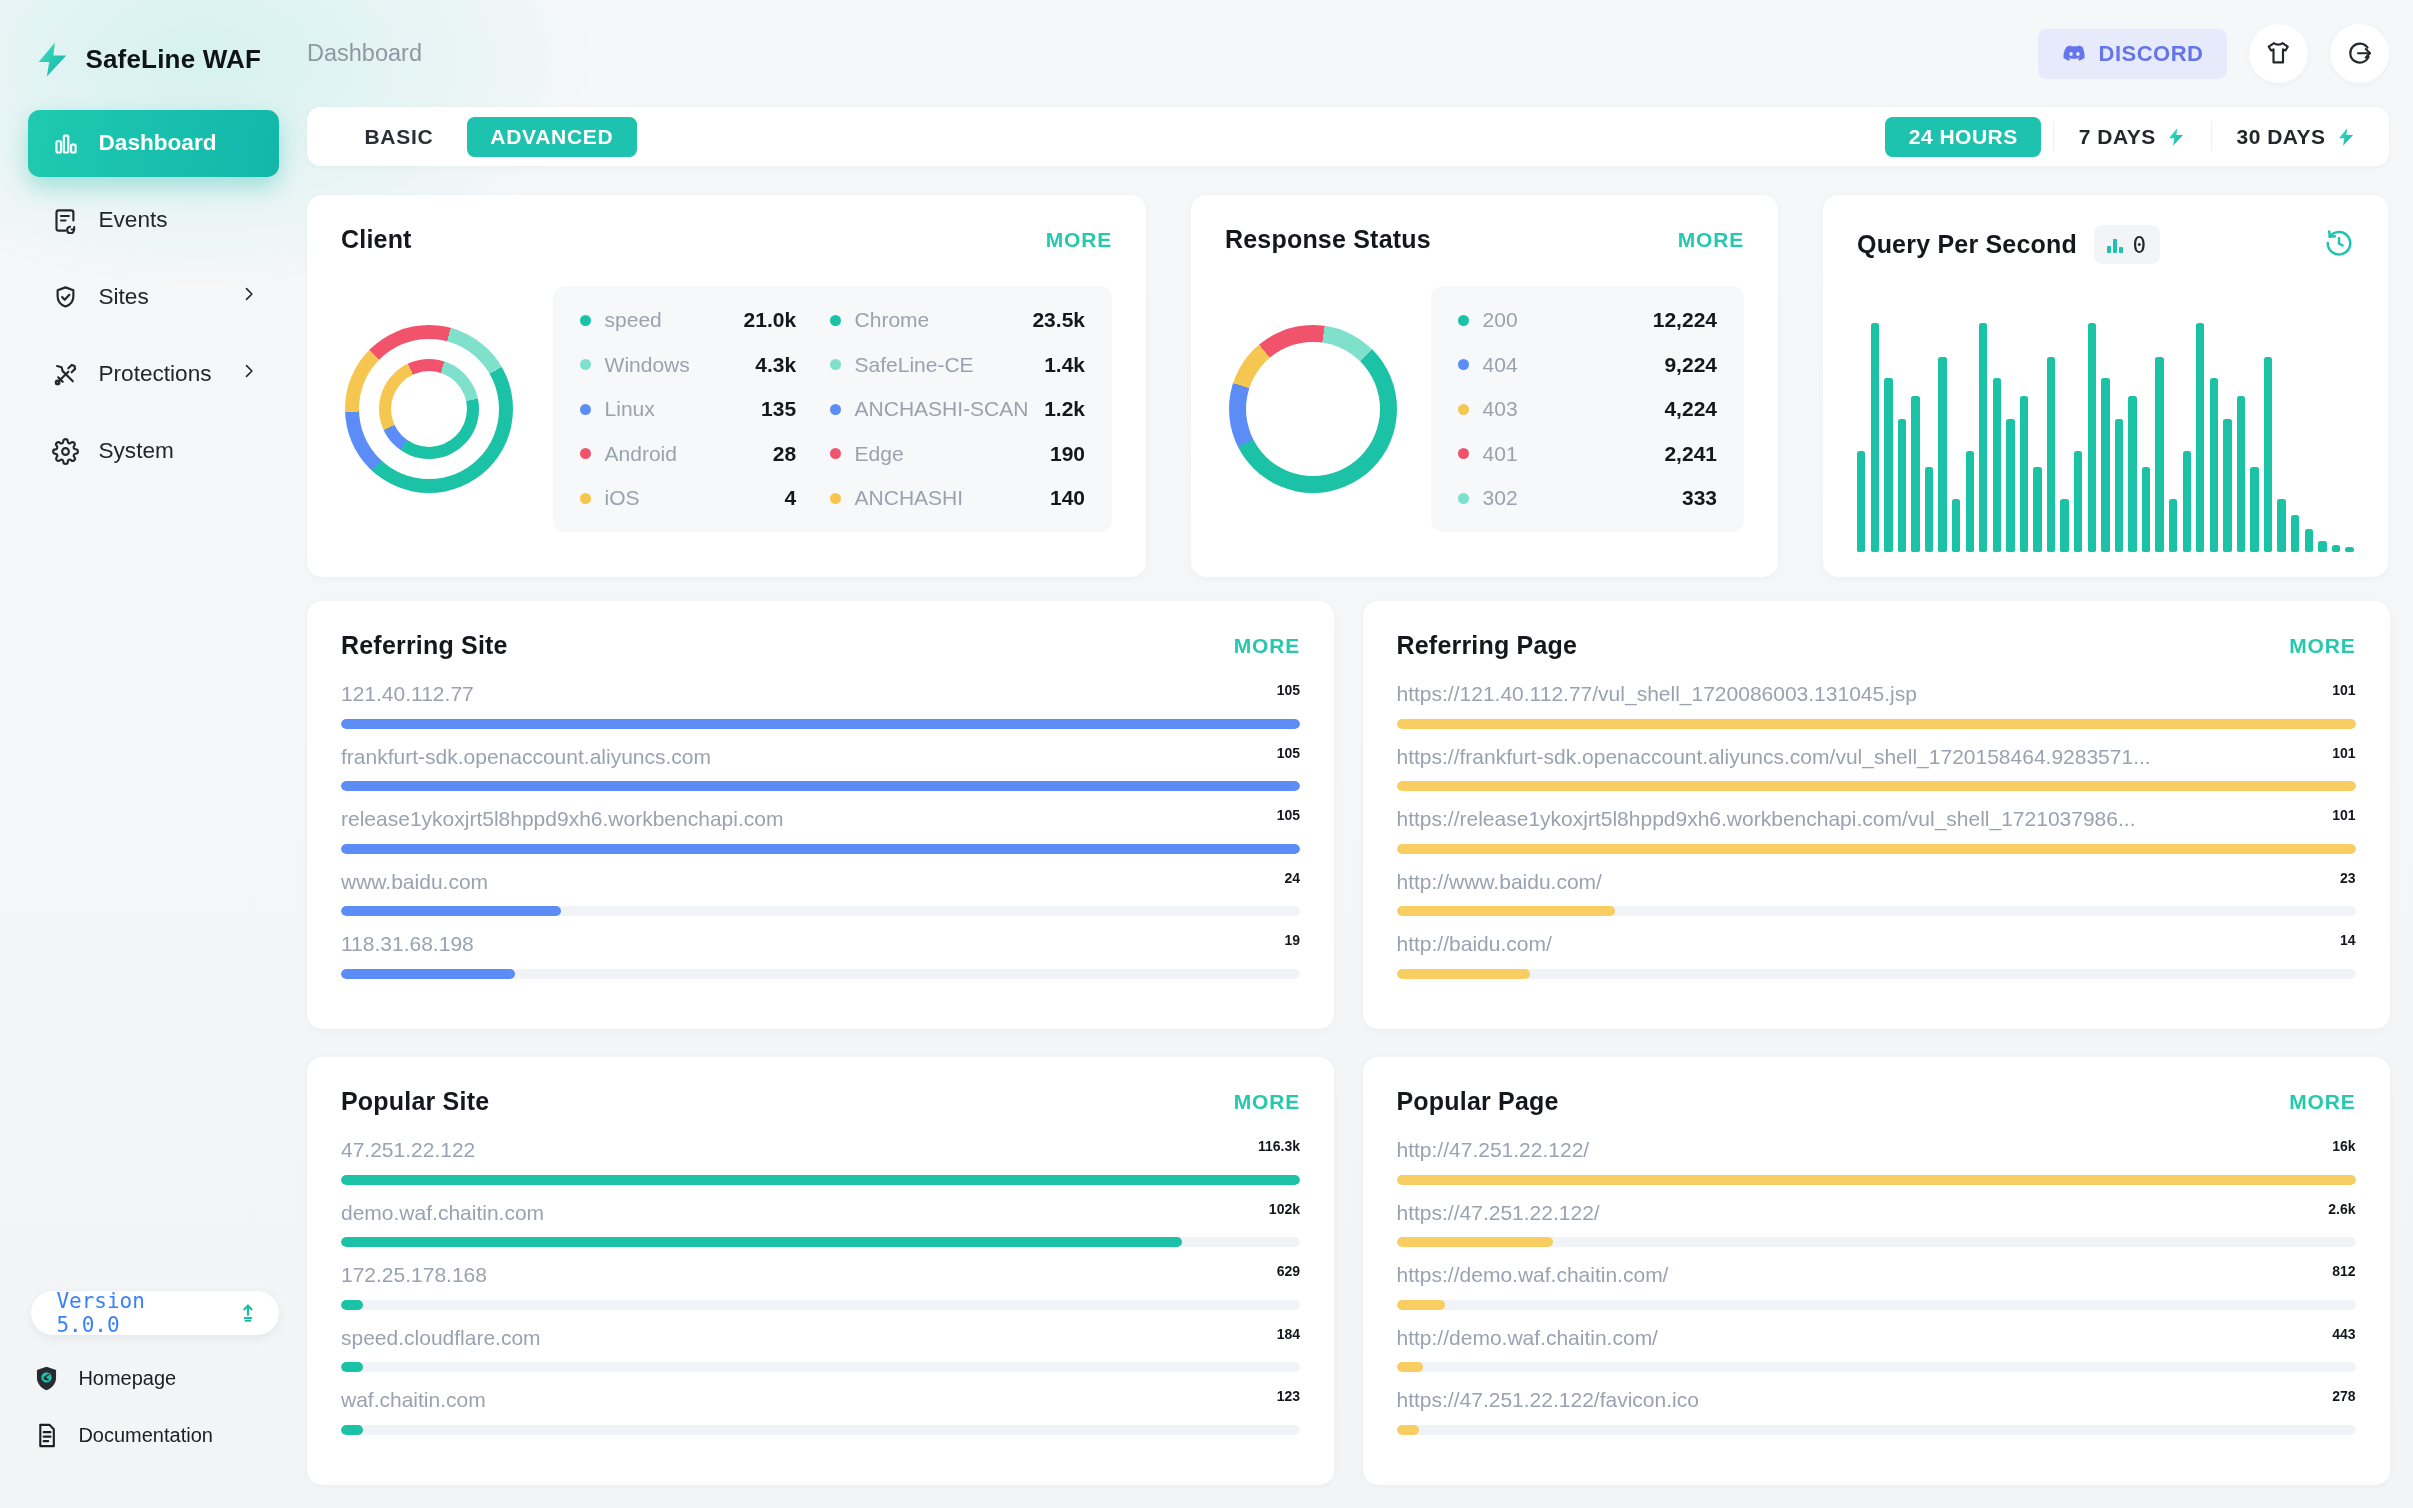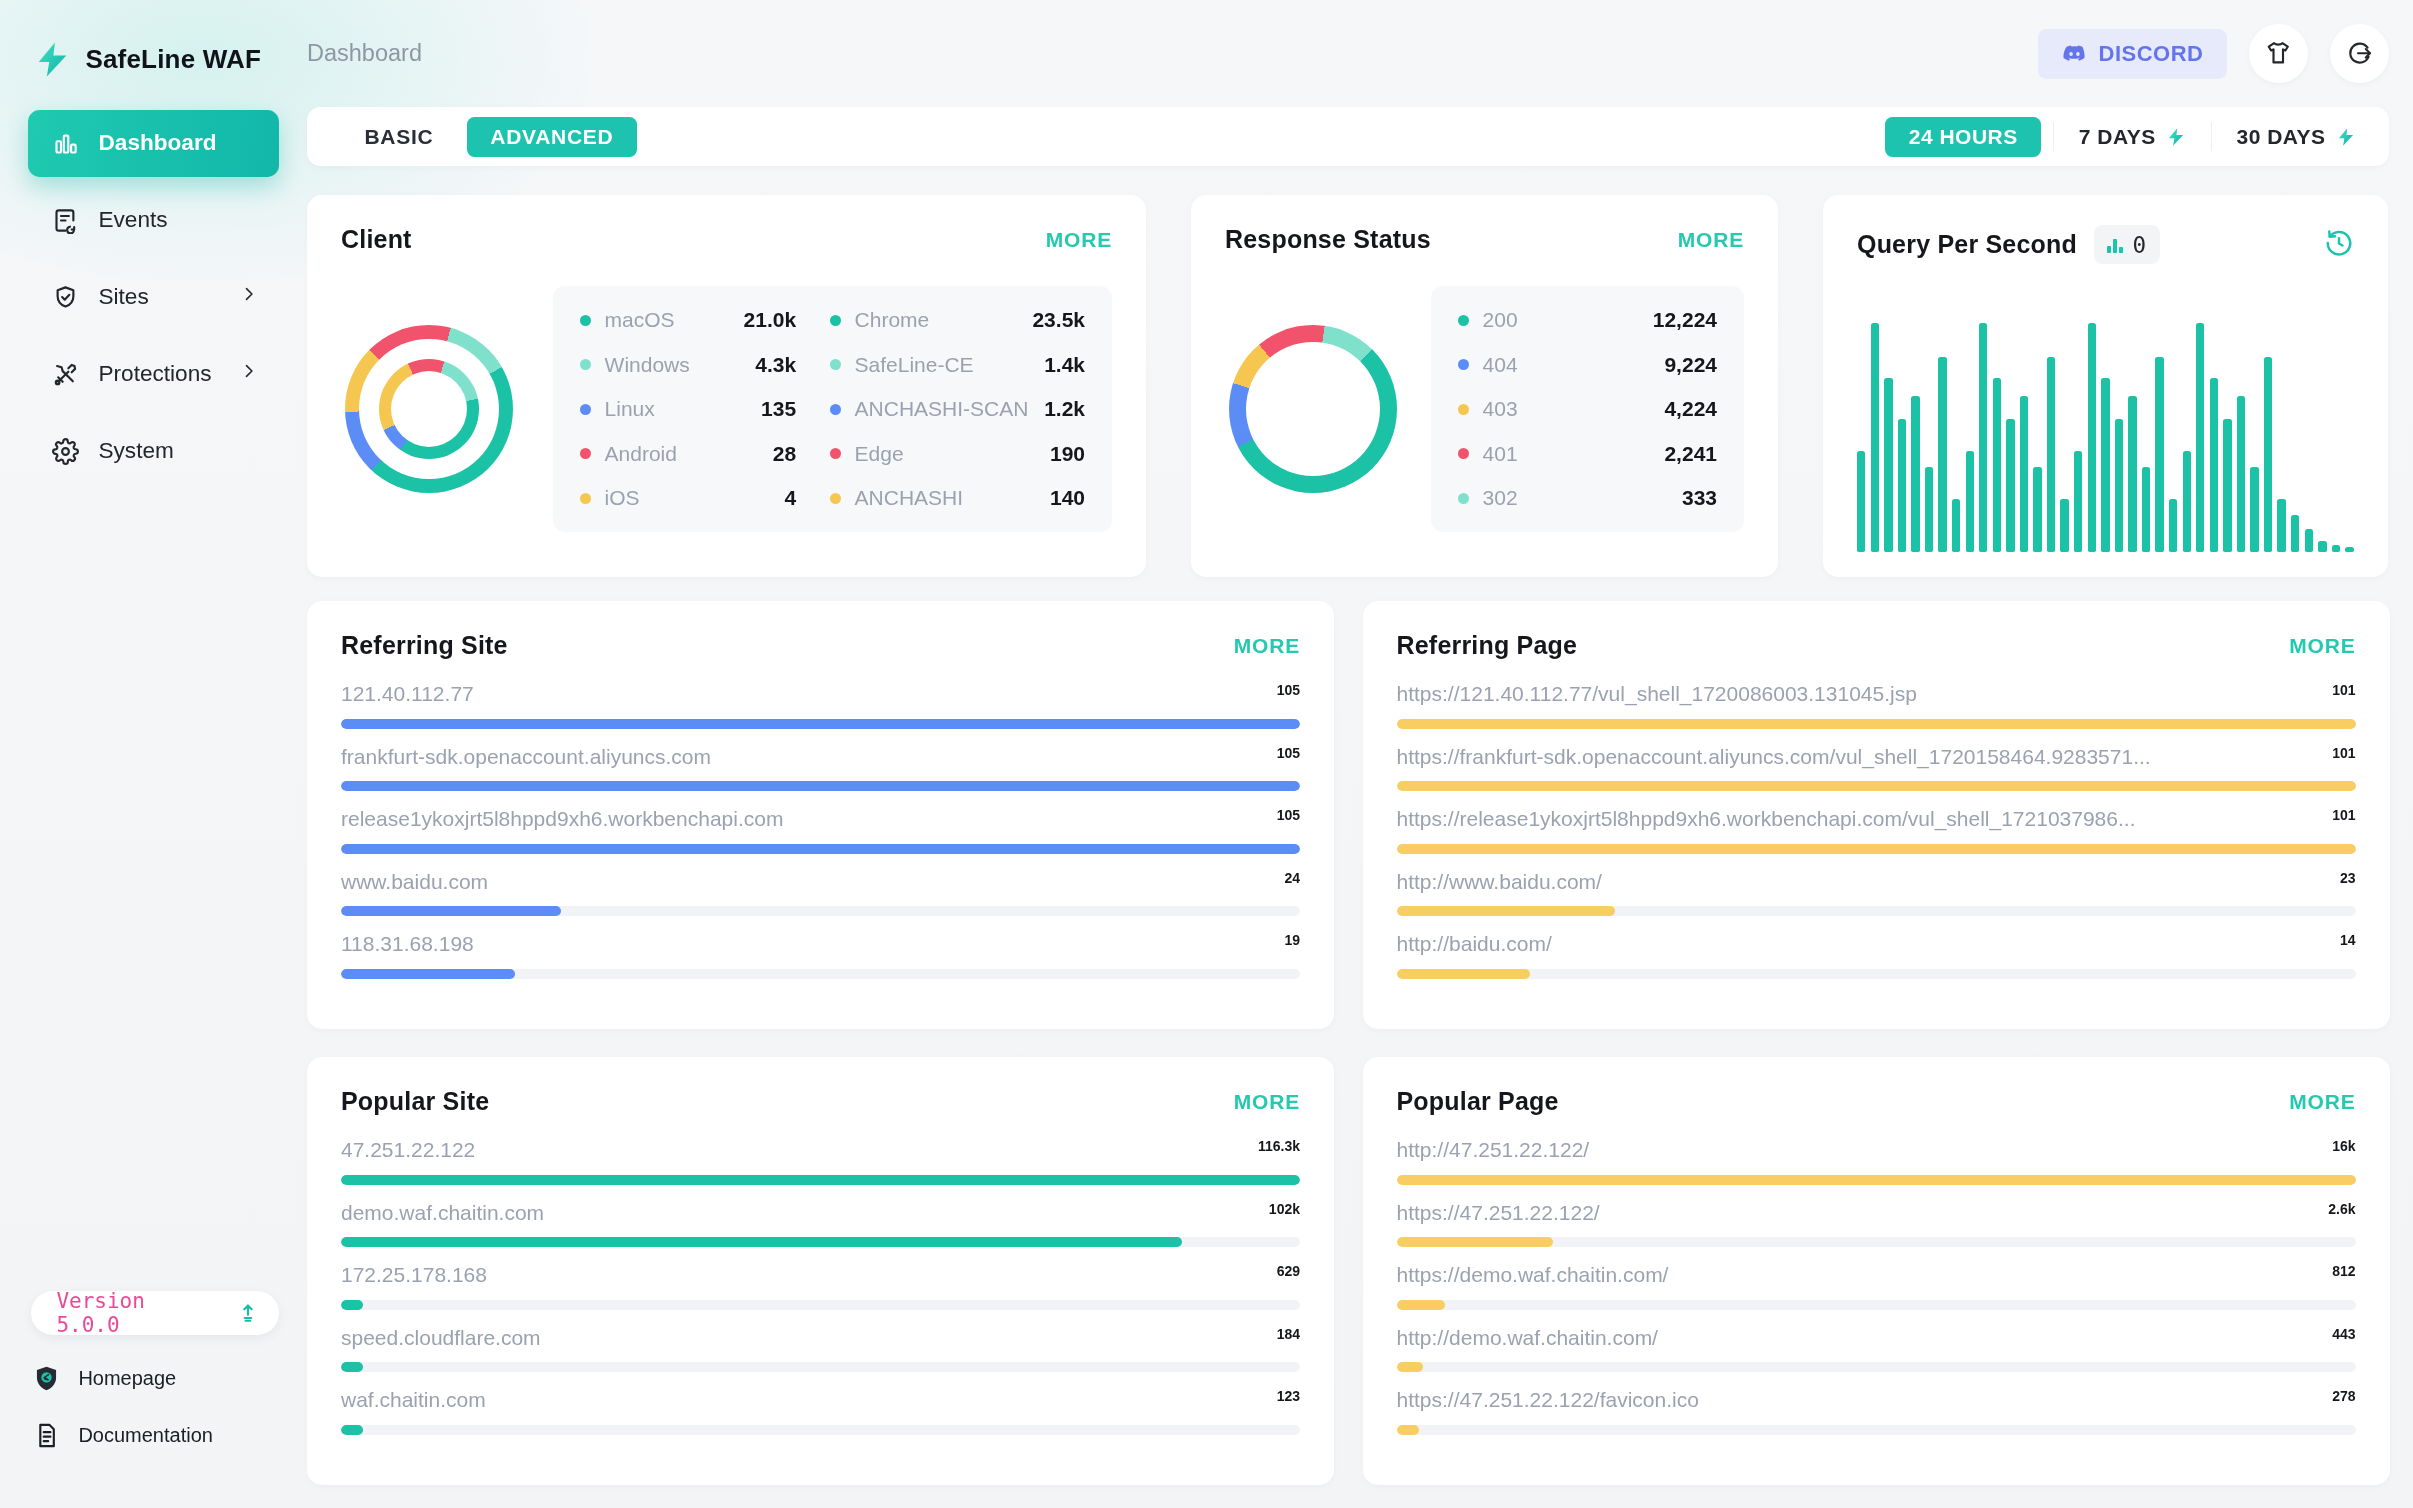--- a/index.html
+++ b/index.html
@@ -21,21 +21,21 @@
   .nav-item .nicon { width:27px; height:27px; flex:0 0 27px; display:flex; align-items:center; }
   .nav-item svg { width:27px; height:27px; stroke:#23262b; stroke-width:1.9; fill:none;
     stroke-linecap:round; stroke-linejoin:round; }
   .nav-item.active svg { stroke:#fff; }
   .chev { margin-left:auto; }
   .chev svg { width:20px; height:20px; }
 
   .side-bottom { position:absolute; left:28px; bottom:59px; width:251px; }
   .version-pill { display:inline-flex; align-items:center; gap:17px; height:44px; padding:0 20px 0 25px;
     background:#fff; border-radius:23.5px; box-shadow:0 3.4px 11.7px rgba(20,40,60,.06);
-    font-family:"DejaVu Sans Mono","Liberation Mono",monospace; font-size:21px; color:#ec4899;
+    font-family:"DejaVu Sans Mono","Liberation Mono",monospace; font-size:21px; color:#3b82f6;
     margin-left:3.4px; cursor:pointer; }
   .version-pill svg { width:22px; height:22px; stroke:#14bfa6; stroke-width:2.4; fill:none;
     stroke-linecap:round; stroke-linejoin:round; }
   .side-link { display:flex; align-items:center; gap:18.4px; font-size:20px; color:#1b1e24;
     margin-top:30px; padding-left:5px; cursor:pointer; }
   .side-link svg { width:27px; height:27px; }
 
   
   .main { position:absolute; left:307px; top:0; width:2107px; padding-right:25px; }
   .topbar { height:107px; display:flex; align-items:center; }
@@ -291,21 +291,21 @@
         <div class="donut">
           <div class="ring r-outer" id="client-ring-outer" style="background: conic-gradient(from -45deg, rgb(242, 83, 108) 0deg, rgb(242, 83, 108) 60deg, rgb(127, 224, 204) 60deg, rgb(127, 224, 204) 105deg, rgb(28, 194, 166) 105deg, rgb(28, 194, 166) 268deg, rgb(92, 141, 246) 268deg, rgb(92, 141, 246) 313deg, rgb(246, 199, 80) 313deg, rgb(246, 199, 80) 360deg);"></div>
           <div class="hole-outer"></div>
           <div class="ring r-inner" id="client-ring-inner" style="background: conic-gradient(from -25deg, rgb(242, 83, 108) 0deg, rgb(242, 83, 108) 43deg, rgb(127, 224, 204) 43deg, rgb(127, 224, 204) 103deg, rgb(28, 194, 166) 103deg, rgb(28, 194, 166) 240deg, rgb(92, 141, 246) 240deg, rgb(92, 141, 246) 270deg, rgb(246, 199, 80) 270deg, rgb(246, 199, 80) 360deg);"></div>
           <div class="hole-inner"></div>
         </div>
         <div class="legend-panel">
           <div class="legend-col" id="client-legend-os">
               <div class="legend-row">
                 <span class="dot" style="background: rgb(28, 194, 166);"></span>
-                <span class="legend-label">macOS</span>
+                <span class="legend-label">speed</span>
                 <span class="legend-value">21.0k</span>
               </div>
               <div class="legend-row">
                 <span class="dot" style="background: rgb(127, 224, 204);"></span>
                 <span class="legend-label">Windows</span>
                 <span class="legend-value">4.3k</span>
               </div>
               <div class="legend-row">
                 <span class="dot" style="background: rgb(92, 141, 246);"></span>
                 <span class="legend-label">Linux</span>

